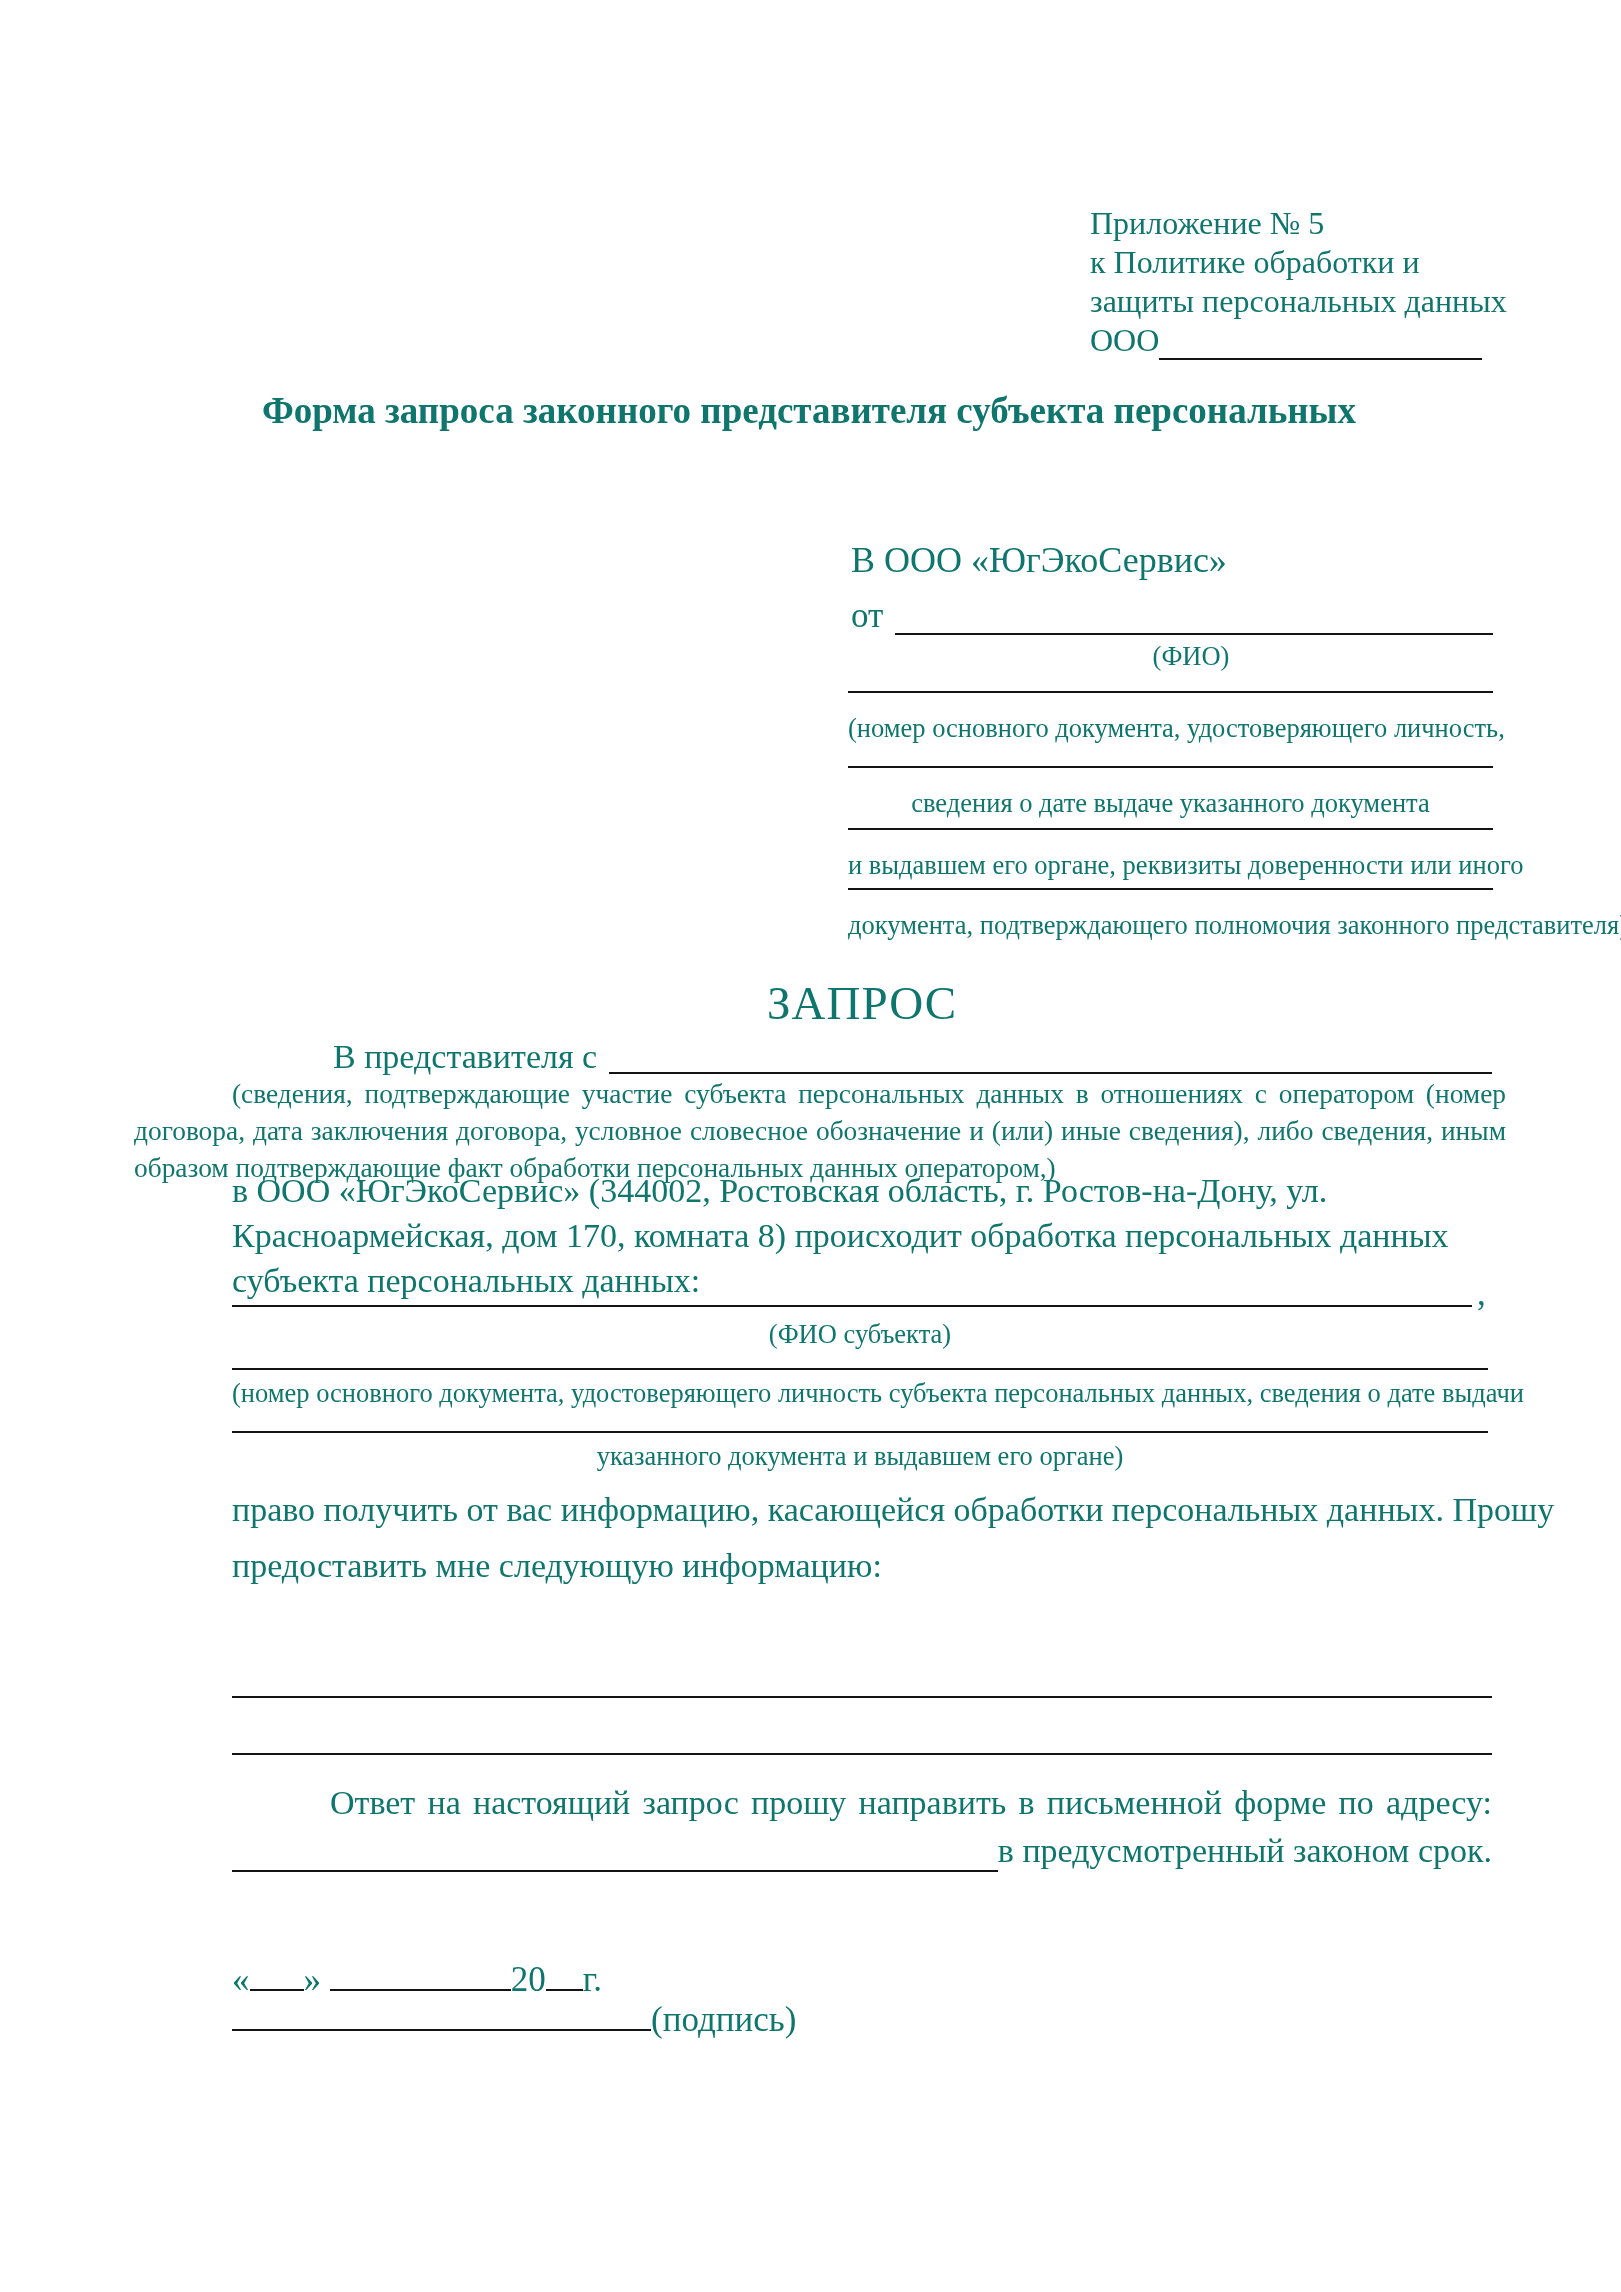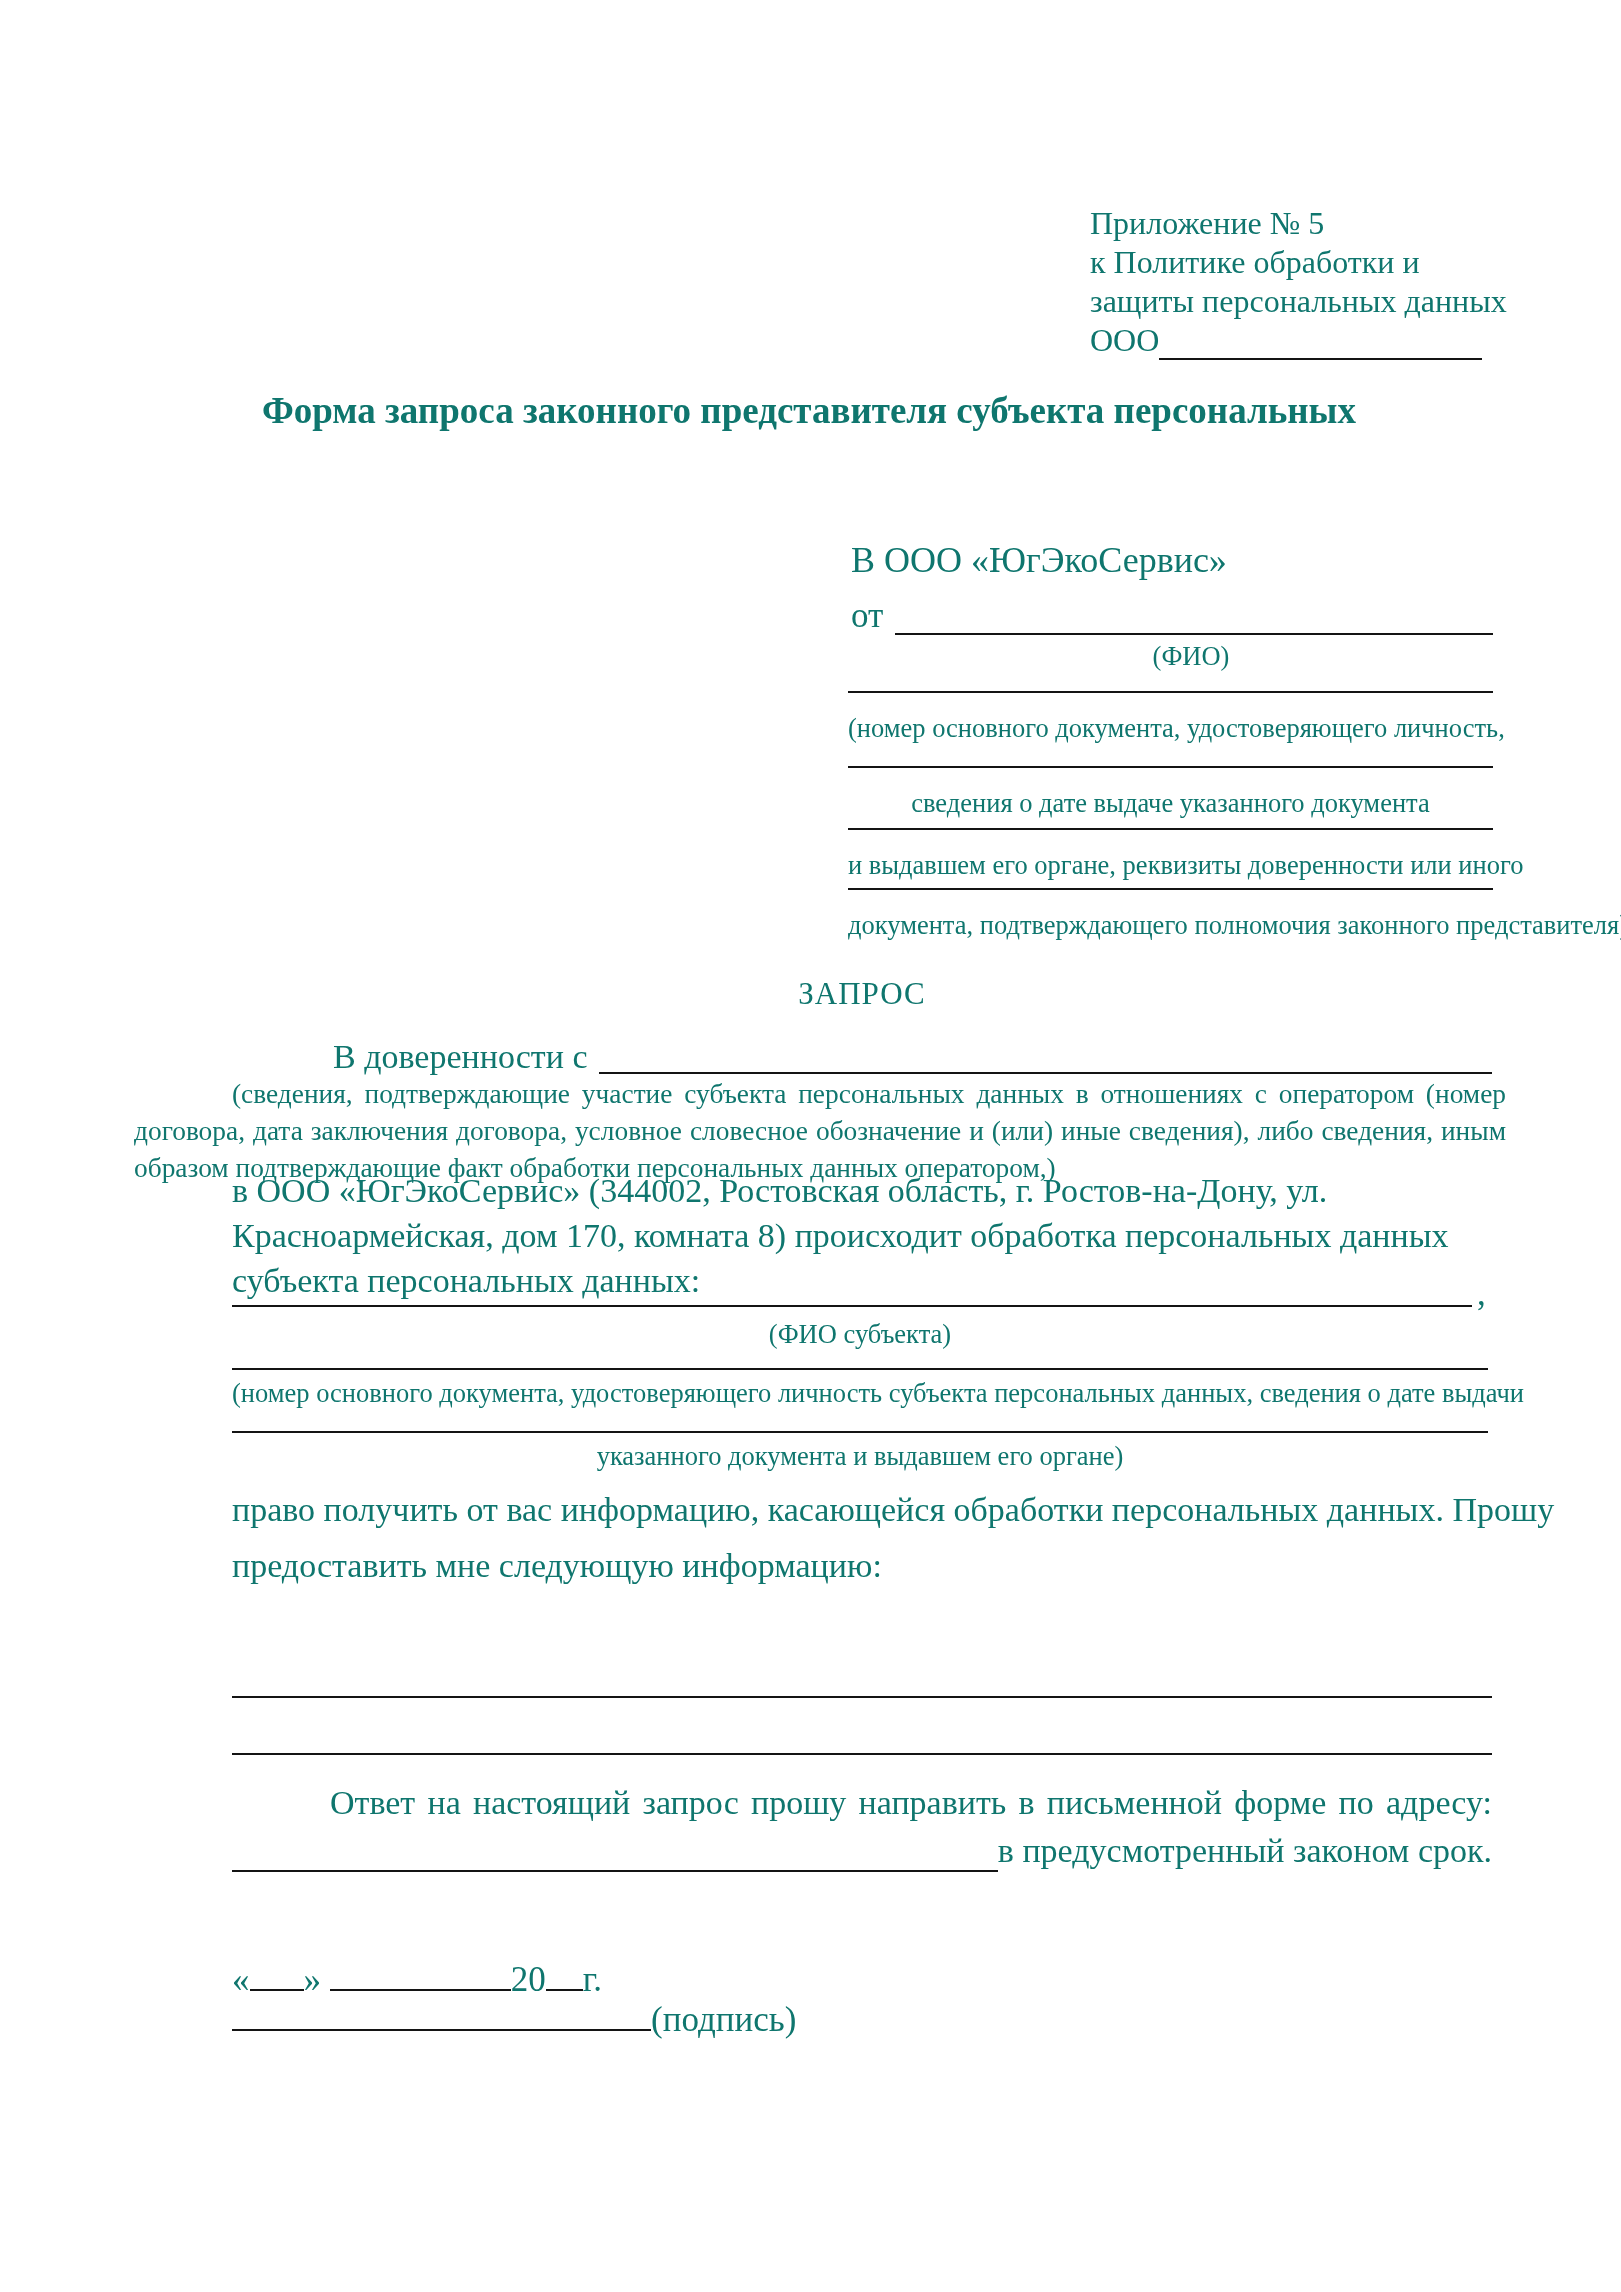--- a/index.html
+++ b/index.html
@@ -20,21 +20,21 @@
   
   .title{left:118px;top:385px;width:1382px;font-size:37px;line-height:52px;font-weight:bold;text-align:center;}
   .title .t2{padding-left:132px;}
   
   .org{left:851px;top:539px;font-size:36px;}
   .fromrow{left:851px;top:594px;width:642px;display:flex;font-size:35px;line-height:43px;}
   .fromrow .fill{flex:1;margin-left:11.8px;border-bottom:2.9px solid #141414;height:39px;}
   .fio{left:889px;top:641px;width:604px;text-align:center;font-size:26.5px;}
   .docline{left:848px;width:645px;border-top:2.9px solid #141414;text-align:center;font-size:26.5px;line-height:33px;padding-top:19px;white-space:nowrap;}
   
-  .zapros{left:232px;top:976px;width:1260px;text-align:center;font-size:31px;letter-spacing:1px;}
+  .zapros{left:232px;top:976px;width:1260px;text-align:center;font-size:47px;letter-spacing:1px;}
   .introrow{left:232px;top:1035px;width:1260px;display:flex;font-size:34px;line-height:43px;}
   .introrow .indent{width:101px;}
   .introrow .fill{flex:1;margin-left:11.8px;border-bottom:2.9px solid #141414;height:37px;}
   .fineprint{left:134px;top:1076px;width:1372px;font-size:27.4px;line-height:37px;text-align:justify;text-indent:98px;}
   .oppara{left:232px;top:1168px;width:1274px;font-size:34px;line-height:45px;}
   .oppara .line{white-space:nowrap;}
   .uline{border-bottom:2.9px solid #141414;height:0;}
   .comma{font-size:35px;}
   .smallcap{text-align:center;font-size:26.5px;white-space:nowrap;}
   .lawpara{left:232px;top:1482px;width:1260px;font-size:34px;line-height:56px;}
@@ -76,21 +76,21 @@
 
   <div class="abs docline" style="top:691px">(номер основного документа, удостоверяющего личность,</div>
   <div class="abs docline" style="top:766px">сведения о дате выдаче указанного документа</div>
   <div class="abs docline" style="top:828px">и выдавшем его органе, реквизиты доверенности или иного</div>
   <div class="abs docline" style="top:888px">документа, подтверждающего полномочия законного представителя)</div>
 
   <div class="abs zapros">ЗАПРОС</div>
 
   <div class="abs introrow">
     <span class="indent"></span>
-    <span class="nowrap">В доверенности с</span>
+    <span class="nowrap">В представителя с</span>
     <span class="fill"></span>
   </div>
 
   <div class="abs fineprint">(сведения, подтверждающие участие субъекта персональных данных в отношениях с оператором (номер договора, дата заключения договора, условное словесное обозначение и (или) иные сведения), либо сведения, иным образом подтверждающие факт обработки персональных данных оператором,)</div>
 
   <div class="abs oppara">
     <div class="line">в ООО «ЮгЭкоСервис» (344002, Ростовская область, г. Ростов-на-Дону, ул.</div>
     <div class="line">Красноармейская, дом 170, комната 8) происходит обработка персональных данных</div>
     <div class="line">субъекта персональных данных:</div>
   </div>

